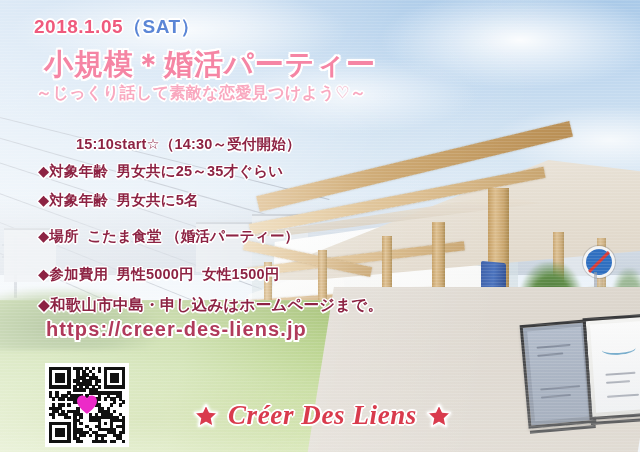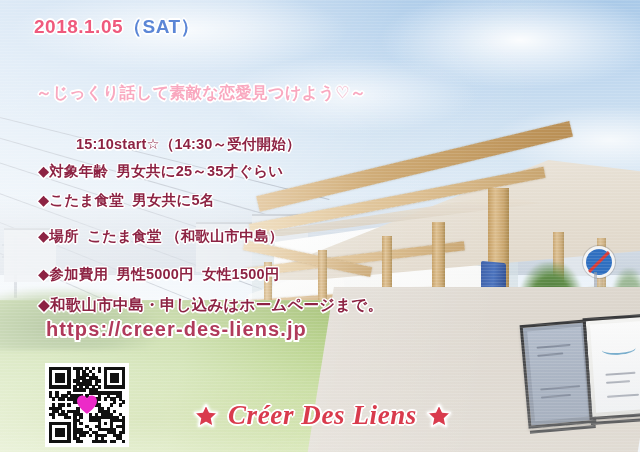--- a/index.html
+++ b/index.html
@@ -431,27 +431,28 @@
     </div>
 
     <div class="wash"></div>
     <div class="scan"></div>
   </div>
 
   <div class="content">
 
     <div class="txt date-line"><span>2018.1.05</span><span class="dow">（SAT）</span></div>
 
+    <div class="txt title">小規模＊婚活パーティー</div>
 
     <div class="txt subtitle">～じっくり話して素敵な恋愛見つけよう♡～</div>
 
     <div class="txt body-line" style="left:76px; top:136px;">15:10start☆（14:30～受付開始）</div>
     <div class="txt body-line" style="left:38px; top:163px;">◆対象年齢  男女共に25～35才ぐらい</div>
-    <div class="txt body-line" style="left:38px; top:192px;">◆こたま食堂  男女共に5名</div>
-    <div class="txt body-line" style="left:38px; top:228px;">◆場所  こたま食堂 （和歌山市中島）</div>
+    <div class="txt body-line" style="left:38px; top:192px;">◆対象年齢  男女共に5名</div>
+    <div class="txt body-line" style="left:38px; top:228px;">◆場所  こたま食堂 （婚活パーティー）</div>
     <div class="txt body-line" style="left:38px; top:266px;">◆参加費用  男性5000円  女性1500円</div>
     <div class="txt body-line big" style="left:38px; top:296px;">◆和歌山市中島・申し込みはホームページまで。</div>
 
     <div class="txt url-line">https://creer-des-liens.jp</div>
 
     <div class="qr-wrap">
       <div class="qr-canvas" id="qr">
           <i class="m" style="left:0.00px;top:0.00px;width:3.44px;height:3.44px"></i>
           <i class="m" style="left:3.04px;top:0.00px;width:3.44px;height:3.44px"></i>
           <i class="m" style="left:6.08px;top:0.00px;width:3.44px;height:3.44px"></i>

